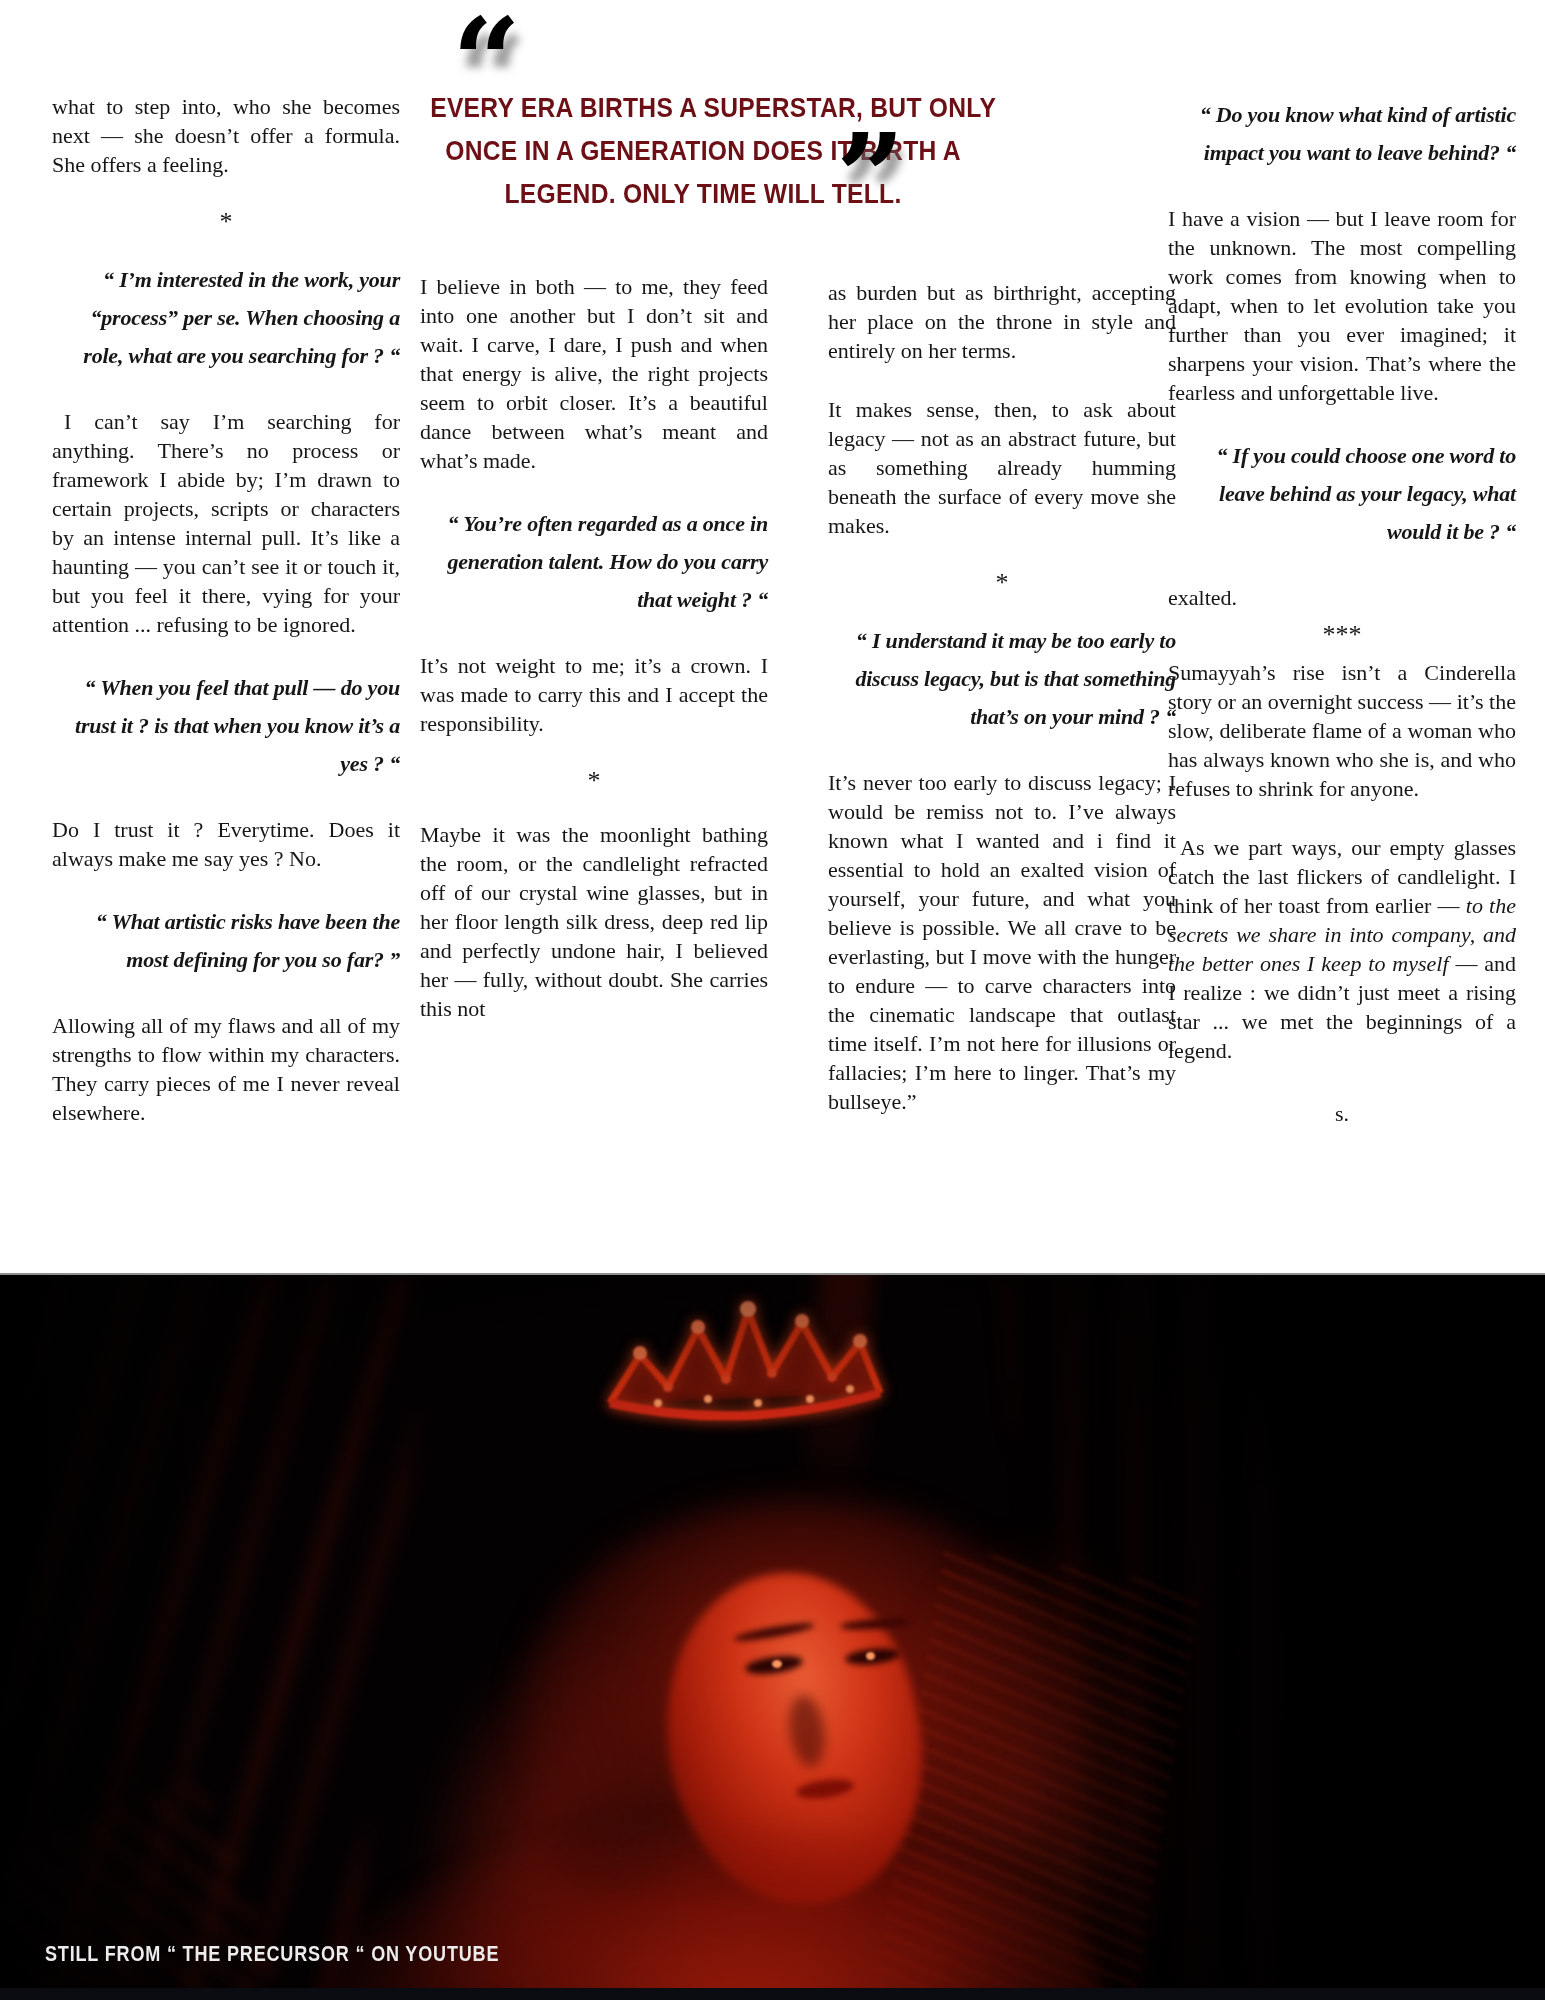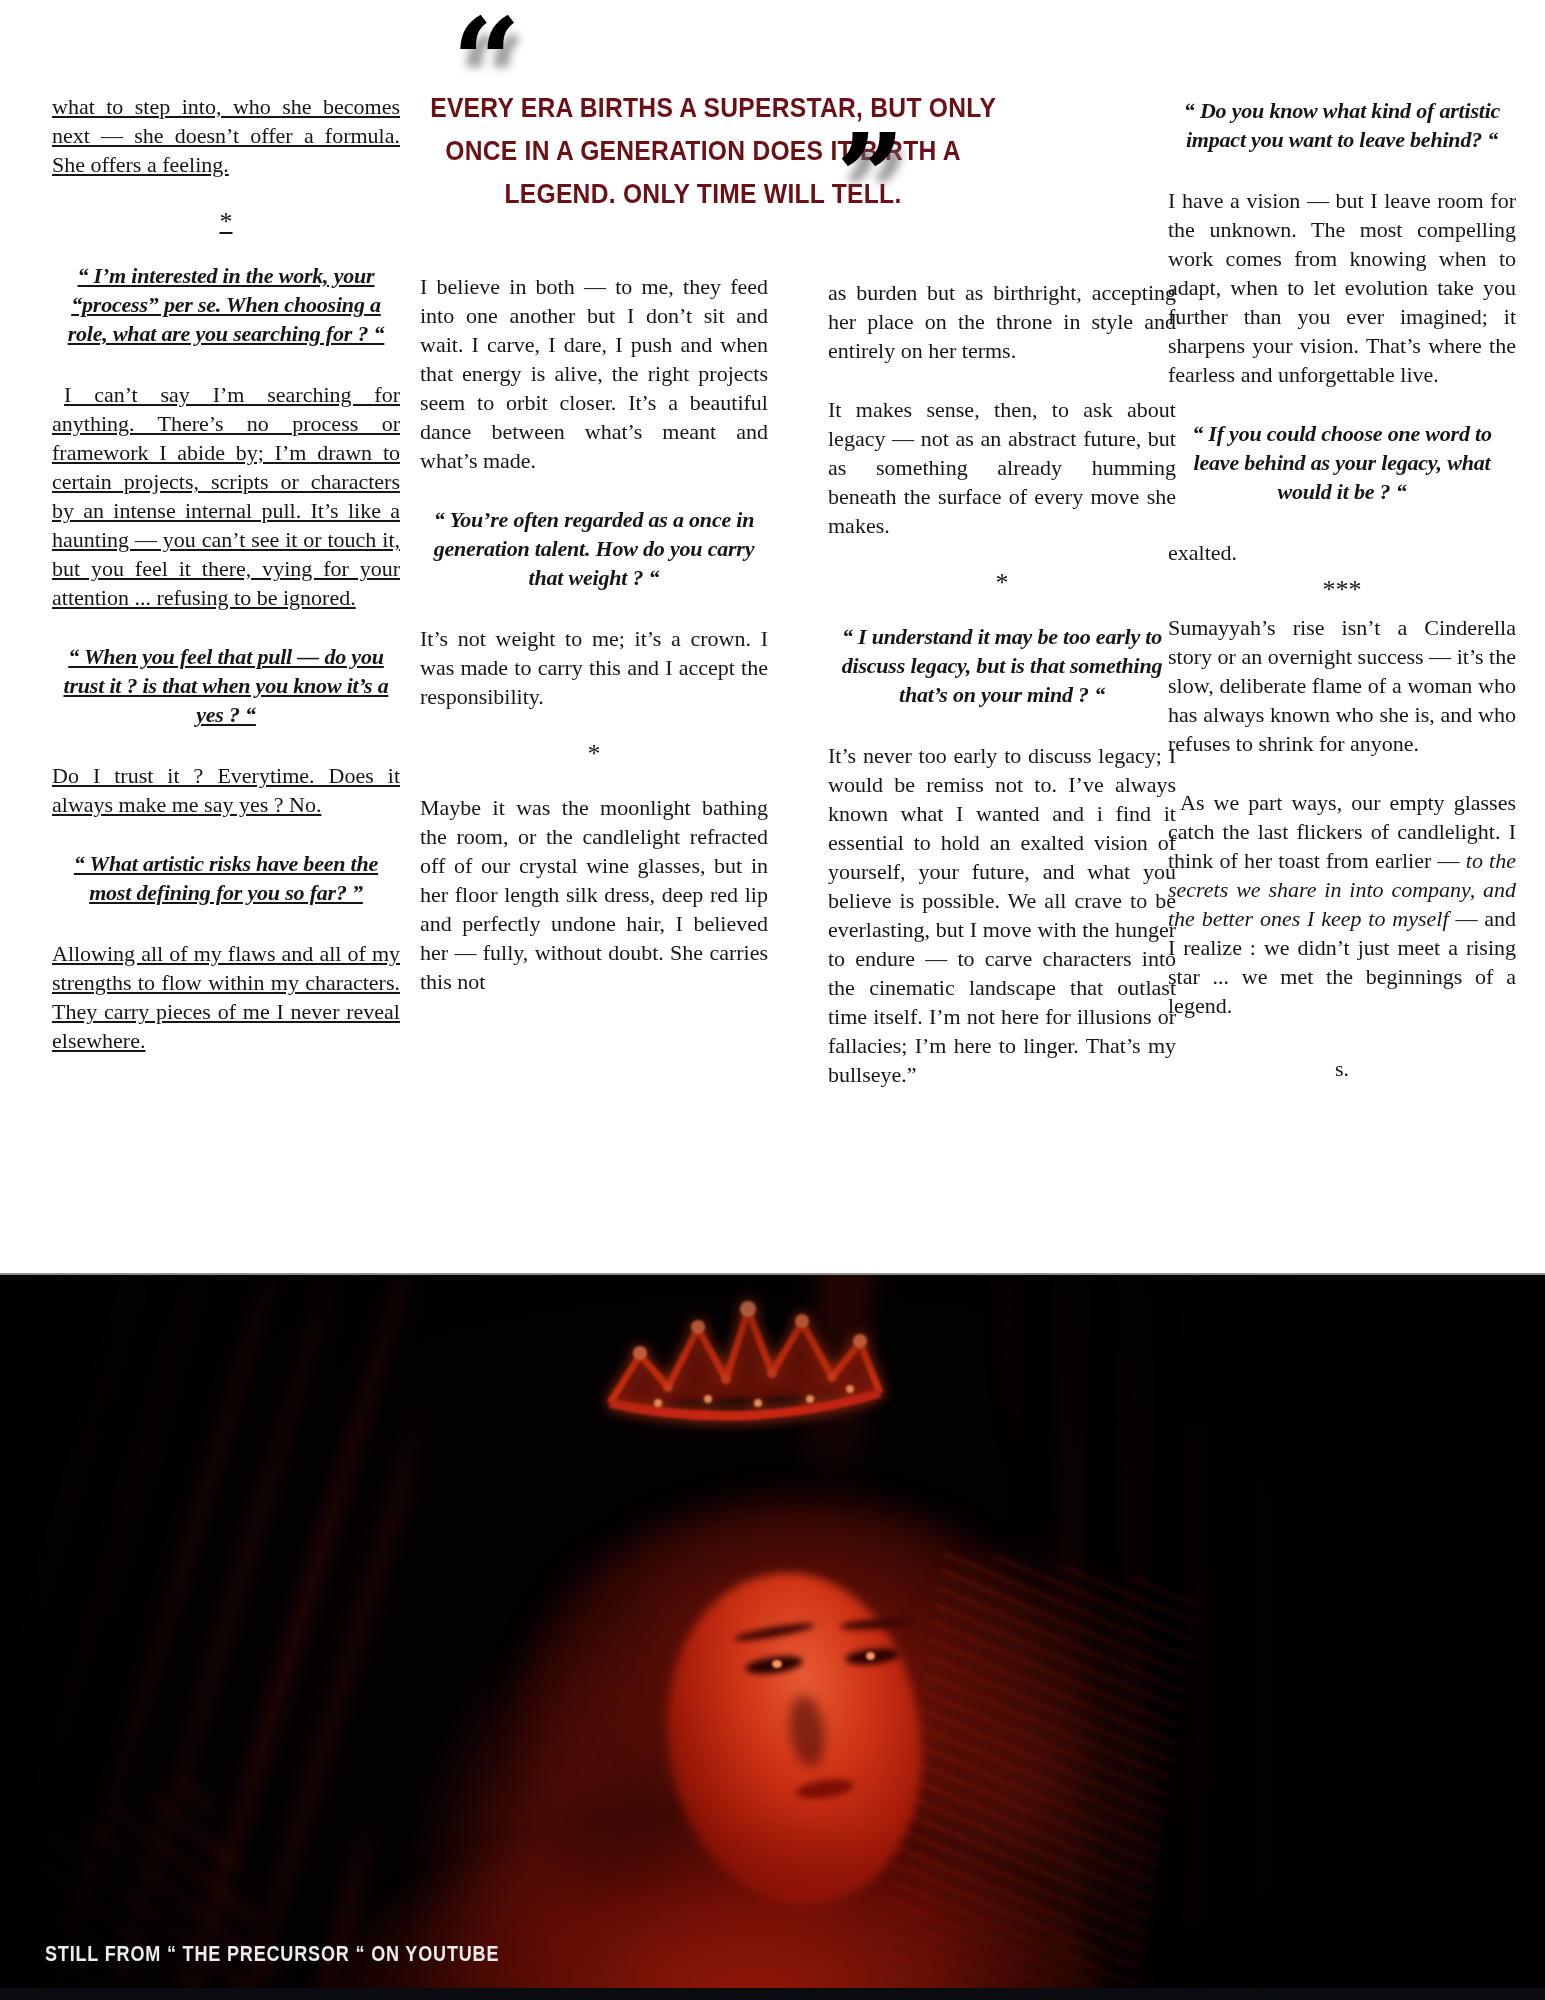--- a/index.html
+++ b/index.html
@@ -14,28 +14,28 @@
   .quote-close{left:836px;top:118px;}
 
   
   .headline{position:absolute;left:393px;top:86px;width:620px;text-align:center;
         font-family:"Liberation Sans", sans-serif;font-weight:bold;color:#6d1016;
         font-size:28px;line-height:43px;letter-spacing:0.3px;transform:scaleX(0.88);}
   .hl-line{white-space:nowrap;}
 
   
   .col{position:absolute;width:348px;font-size:22px;line-height:29px;}
-  .col1{left:52px;top:92px;text-decoration:underline;}
+  .col1{left:52px;top:92px;}
   .col2{left:420px;top:272px;}
   .col3{left:828px;top:278px;}
   .col4{left:1168px;top:96px;}
   .body-p{text-align:justify;margin:0 0 30px;}
   .indent{text-indent:12px;}
-  .q{font-weight:bold;font-style:italic;text-align:center;margin:0 0 32px;
-     line-height:29px;letter-spacing:-0.2px;}
+  .q{font-weight:bold;font-style:italic;text-align:right;margin:0 0 32px;
+     line-height:38px;letter-spacing:-0.2px;}
   .sep{text-align:center;margin:0 0 26px;font-size:26px;line-height:26px;}
   .tight{margin:0 0 10px;}
   .sig{text-align:center;margin:34px 0 0;}
 
   
   .photo{position:absolute;left:0;top:1273px;width:1545px;height:727px;
          background:#040102;overflow:hidden;border-top:2px solid #8f8f8f;}
   .photo *{position:absolute;}
   .curtain-left{left:-50px;top:0;width:440px;height:727px;transform:skewX(-7deg);
         background:repeating-linear-gradient(100deg,rgba(78,9,4,0.5) 0 14px,rgba(8,1,1,0.05) 14px 58px,

